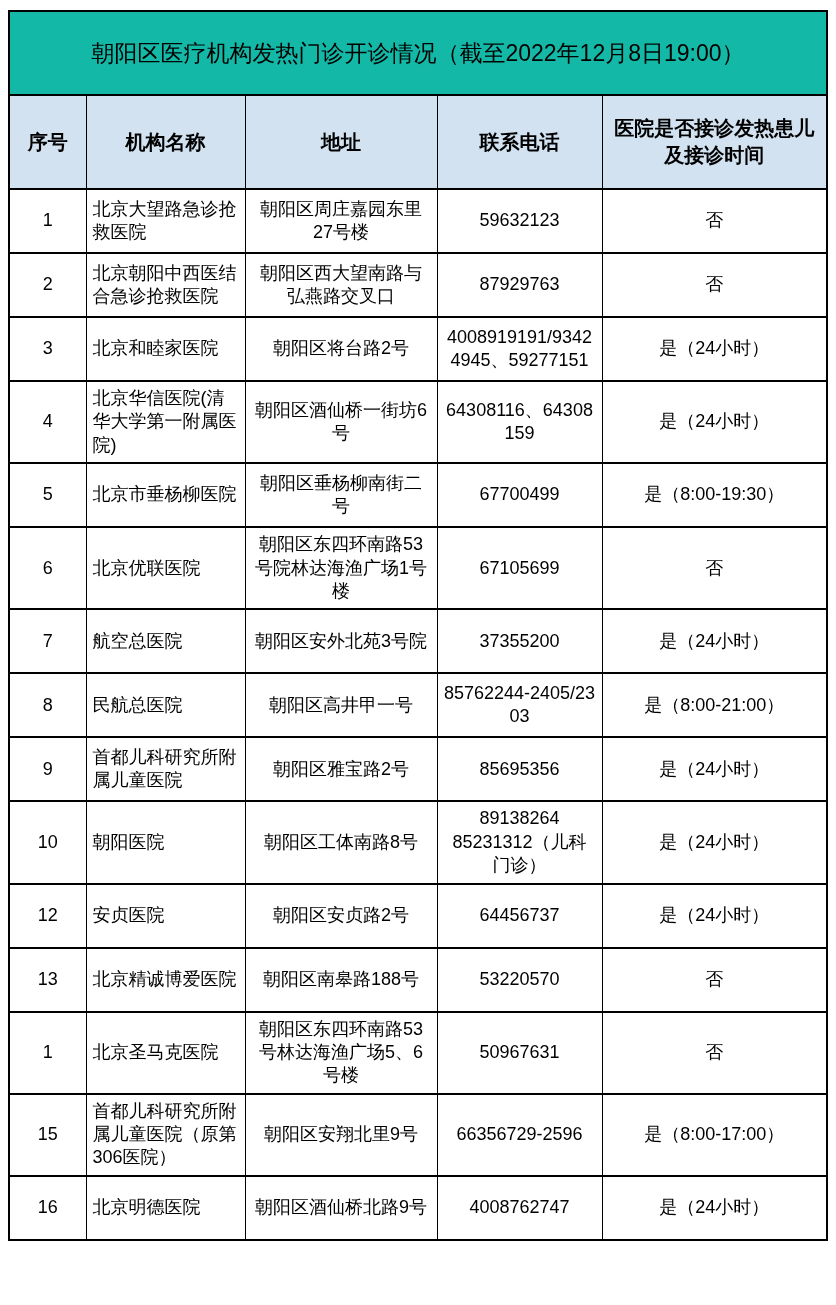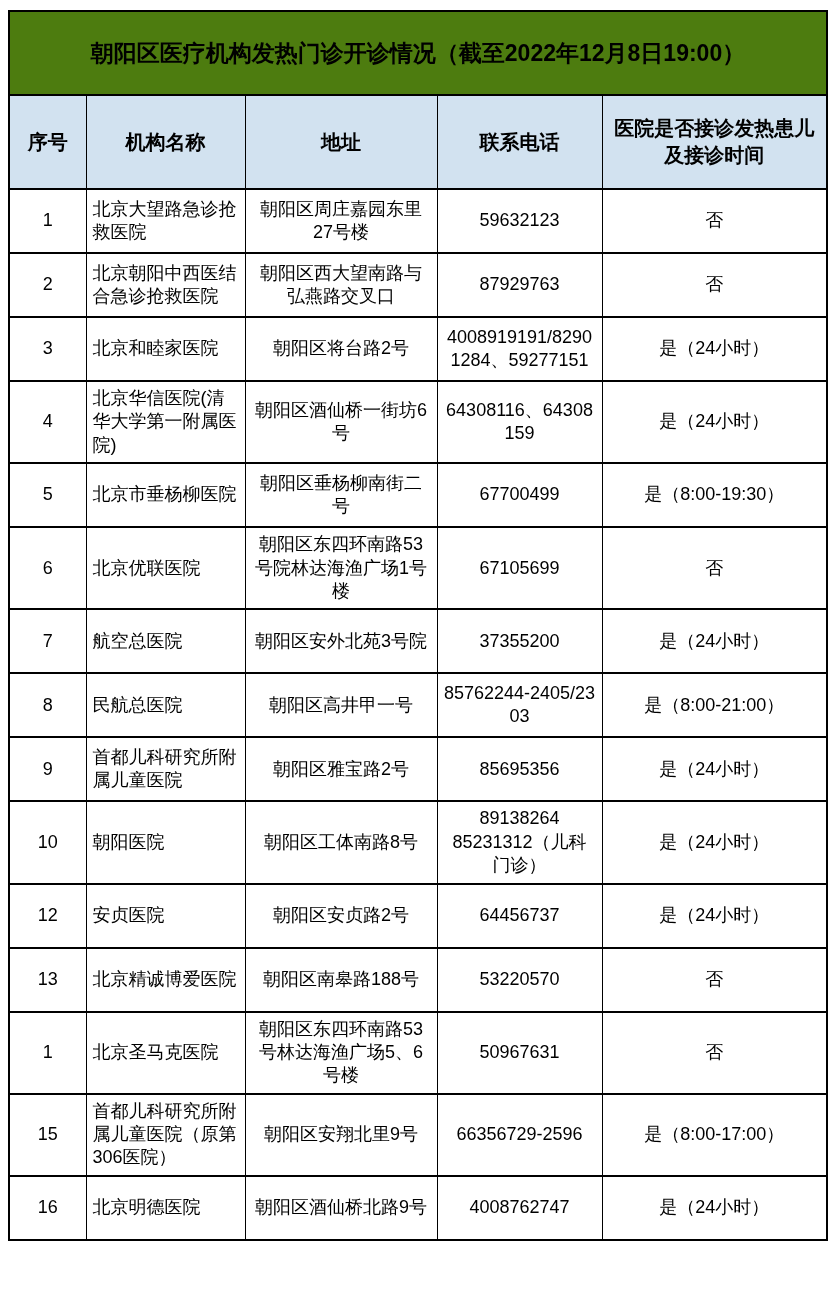--- a/index.html
+++ b/index.html
@@ -29,23 +29,23 @@
     border-left: 1px solid #000000;
     border-right: 1px solid #000000;
     border-top: 2px solid #000000;
     border-bottom: 2px solid #000000;
     vertical-align: middle;
     box-sizing: border-box;
   }
   .title-cell {
     height: 84px;
     text-align: center;
-    font-weight: bold;
+    font-weight: normal;
     font-size: 23px;
-    background: #4d7c0f;
+    background: #14b8a6;
     padding: 4px 10px;
   }
   thead th {
     height: 94px;
     background: #d2e2f0;
     font-weight: bold;
     font-size: 20px;
     text-align: center;
     padding: 4px 6px;
     line-height: 1.35;
@@ -102,21 +102,21 @@
           <td class="c-no">2</td>
           <td class="c-name">北京朝阳中西医结合急诊抢救医院</td>
           <td class="c-addr">朝阳区西大望南路与弘燕路交叉口</td>
           <td class="c-phone">87929763</td>
           <td class="c-fever">否</td>
         </tr>
         <tr>
           <td class="c-no">3</td>
           <td class="c-name">北京和睦家医院</td>
           <td class="c-addr">朝阳区将台路2号</td>
-          <td class="c-phone">4008919191/82901284、59277151</td>
+          <td class="c-phone">4008919191/93424945、59277151</td>
           <td class="c-fever">是（24小时）</td>
         </tr>
         <tr>
           <td class="c-no">4</td>
           <td class="c-name">北京华信医院(清华大学第一附属医院)</td>
           <td class="c-addr">朝阳区酒仙桥一街坊6号</td>
           <td class="c-phone">64308116、64308159</td>
           <td class="c-fever">是（24小时）</td>
         </tr>
         <tr>

